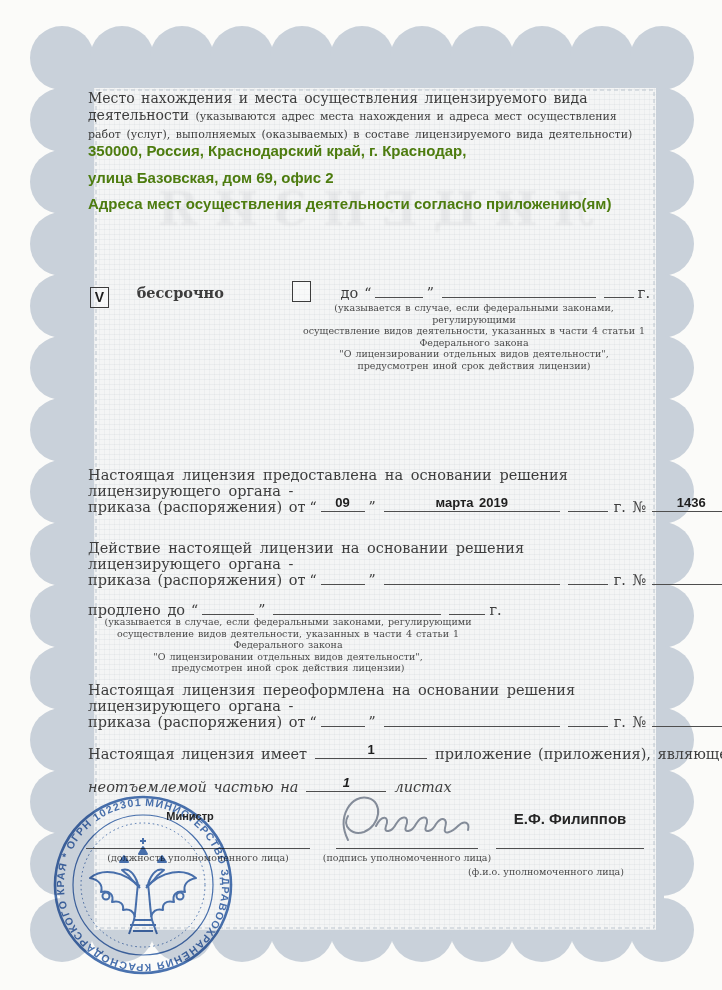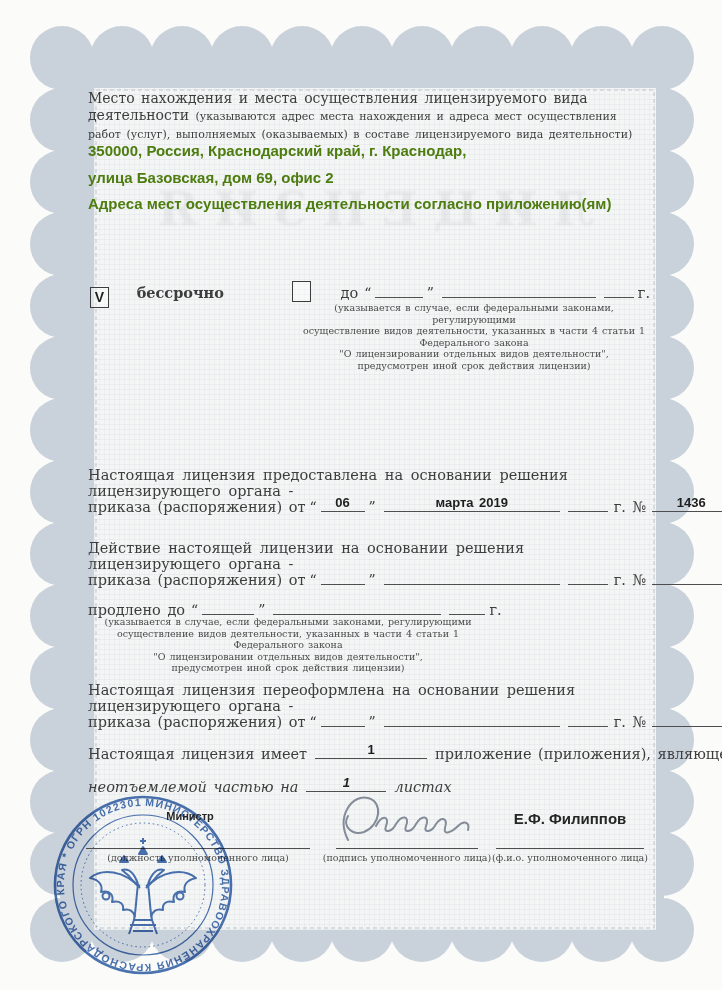--- a/index.html
+++ b/index.html
@@ -48,21 +48,21 @@
   .rowA{left:88px; top:497px;} .rowB{left:88px; top:570px;}
   .rowC{left:88px; top:600px;} .rowD{left:88px; top:712px;}
   .row5{left:88px; top:744px;} .row6{left:88px; top:777px;font-style:italic;}
   .cbrow{left:90px; top:277px; width:560px;}
   .bold-sans{font-family:"Liberation Sans",sans-serif; font-weight:bold; color:#262626;}
   .minister{left:90px; top:810px; width:200px; text-align:center; font-size:11px; z-index:3;}
   .officer-name{left:496px; top:810px; width:148px; text-align:center; font-size:15px;}
   .sigline{border-bottom:1.2px solid #4e4e4e; height:18px; top:830px;}
   .sl1{left:86px; width:224px;} .sl2{left:336px; width:142px;} .sl3{left:496px; width:148px;}
   .caption{top:852px; font-size:9.5px; color:#4a4a4a; text-align:center; white-space:nowrap;}
-  .cap1{left:76px; width:244px;} .cap2{left:316px; width:182px;} .cap3{left:476px; width:188px;}
+  .cap1{left:76px; width:244px;} .cap2{left:316px; width:182px;} .cap3{left:452px; width:188px;margin-top:14px;}
   .signature-svg{left:318px; top:786px; z-index:2;}
   .stamp{left:50px; top:792px; width:186px; height:186px; z-index:1; mix-blend-mode:multiply; opacity:0.92;}
   .ml4{margin-left:4px;} .ml6{margin-left:6px;} .ml8{margin-left:8px;}
   .ml12{margin-left:28px;font-weight:bold;} .ml14{margin-left:30px;} .ml68{margin-left:68px;}
 </style>
 </head>
 <body>
 
 <div class="page">
 
@@ -161,21 +161,21 @@
     <div>осуществление видов деятельности, указанных в части 4 статьи 1 Федерального закона</div>
     <div>"О лицензировании отдельных видов деятельности",</div>
     <div>предусмотрен иной срок действия лицензии)</div>
   </div>
 
   <div class="abs para p1">Настоящая лицензия предоставлена на основании решения лицензирующего органа -</div>
   <div class="abs row rowA">
     <span>приказа (распоряжения) от</span>
     <span class="q ml4">“</span>
     <span class="blank ml4" style="width:44px">
-      <span class="val">06</span>
+      <span class="val">09</span>
     </span>
     <span class="q ml4">”</span>
     <span class="blank ml8" style="width:176px">
       <span class="val">марта 2019</span>
     </span>
     <span class="blank ml8" style="width:40px"></span>
     <span class="ml6">г. №</span>
     <span class="blank ml6" style="width:78px">
       <span class="val">1436</span>
     </span>

